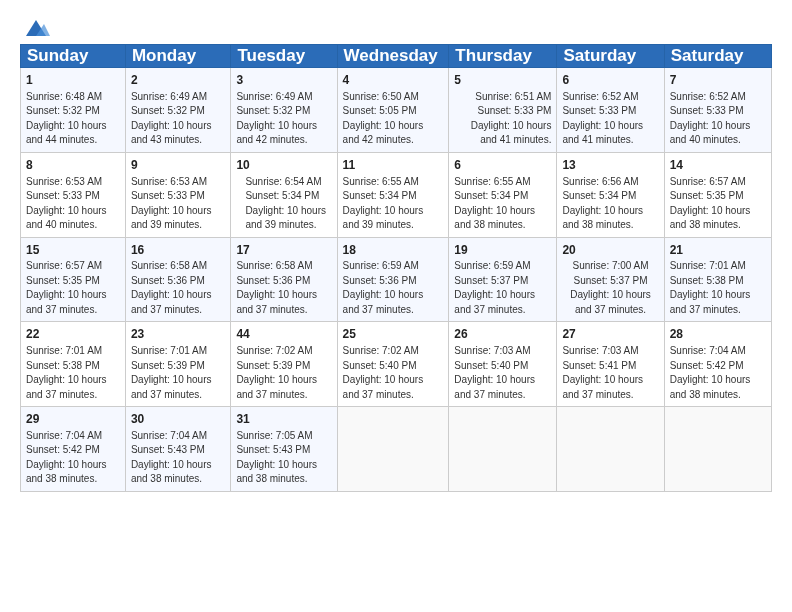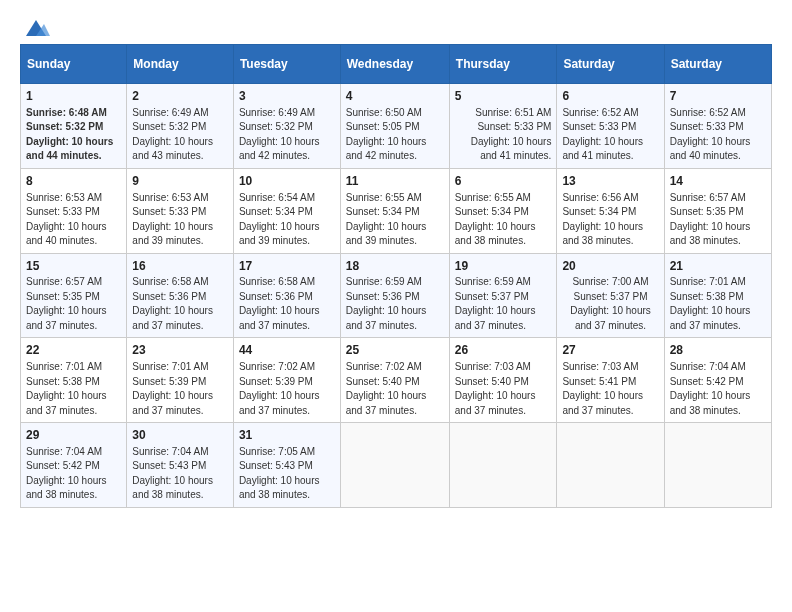--- a/index.html
+++ b/index.html
@@ -58,23 +58,23 @@
     }
     .calendar {
       width: 100%;
       border-collapse: collapse;
       margin-top: 6px;
       font-size: 10.5px;
     }
     .calendar thead tr th {
       background-color: #2b6cb8;
       color: #fff;
-      font-size: 12px;
+      font-size: 17px;
       font-weight: bold;
-      padding: 12px 6px;
+      padding: 1px 6px;
       text-align: left;
       border: 1px solid #2563a8;
     }
     .calendar tbody tr td {
       vertical-align: top;
       border: 1px solid #ccc;
       padding: 4px 5px;
       width: 113px;
       min-height: 72px;
       line-height: 1.4;
@@ -132,21 +132,21 @@
           <th>Wednesday</th>
           <th>Thursday</th>
           <th>Saturday</th>
           <th>Saturday</th>
         </tr>
     </thead>
     <tbody id="calendar-body">
         <tr>
           <td>
             <span class="day-num">1</span>
-            <div class="day-content" style="white-space: pre-line; font-weight: bold;">Sunrise: 6:48 AM
+            <div class="day-content" style="white-space: pre-line;">Sunrise: 6:48 AM
 Sunset: 5:32 PM
 Daylight: 10 hours
 and 44 minutes.</div>
           </td>
           <td>
             <span class="day-num">2</span>
             <div class="day-content" style="white-space: pre-line;">Sunrise: 6:49 AM
 Sunset: 5:32 PM
 Daylight: 10 hours
 and 43 minutes.</div>
@@ -197,21 +197,21 @@
           </td>
           <td>
             <span class="day-num">9</span>
             <div class="day-content" style="white-space: pre-line;">Sunrise: 6:53 AM
 Sunset: 5:33 PM
 Daylight: 10 hours
 and 39 minutes.</div>
           </td>
           <td>
             <span class="day-num">10</span>
-            <div class="day-content" style="white-space: pre-line;">Sunrise: 6:54 AM
+            <div class="day-content" style="white-space: pre-line; margin-left: 9px;">Sunrise: 6:54 AM
 Sunset: 5:34 PM
 Daylight: 10 hours
 and 39 minutes.</div>
           </td>
           <td>
             <span class="day-num">11</span>
             <div class="day-content" style="white-space: pre-line;">Sunrise: 6:55 AM
 Sunset: 5:34 PM
 Daylight: 10 hours
 and 39 minutes.</div>

